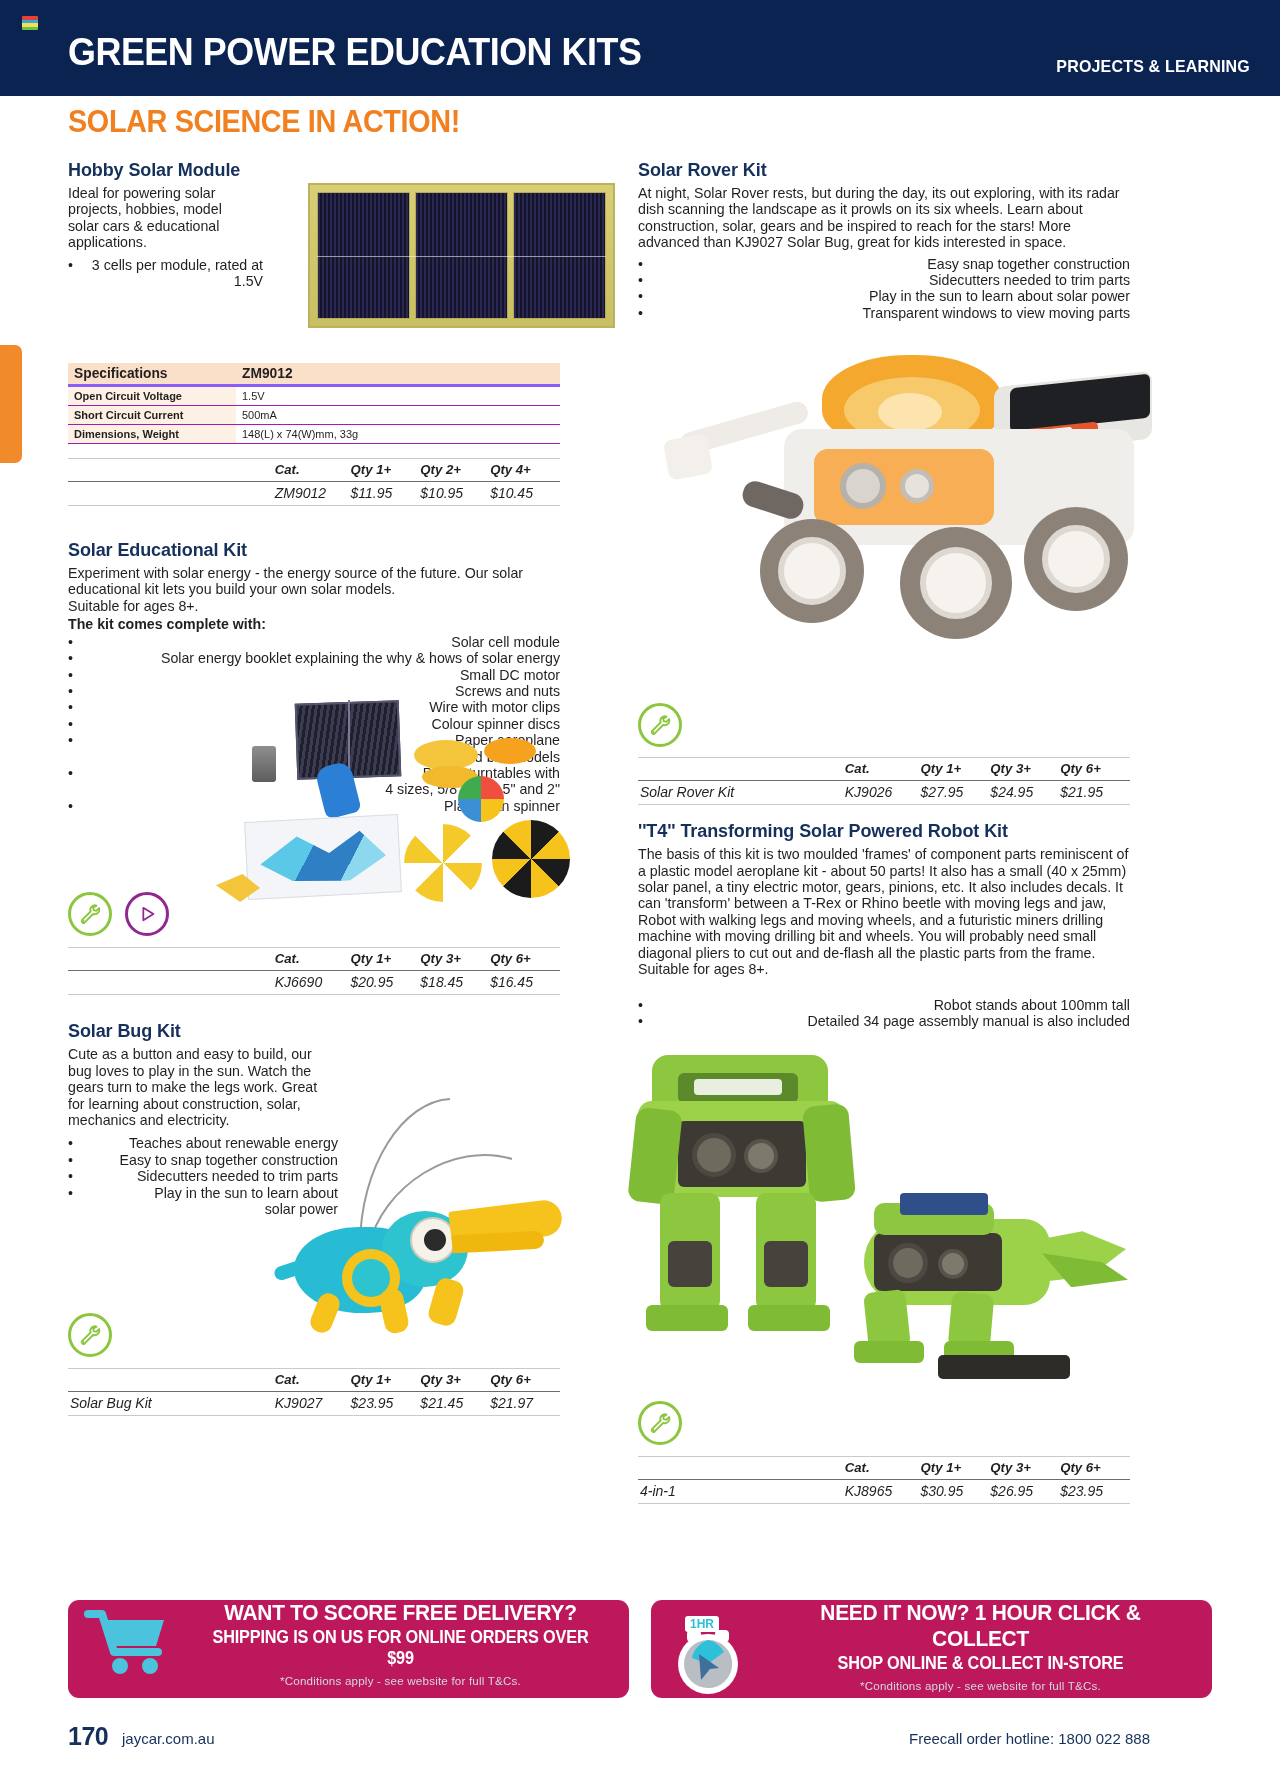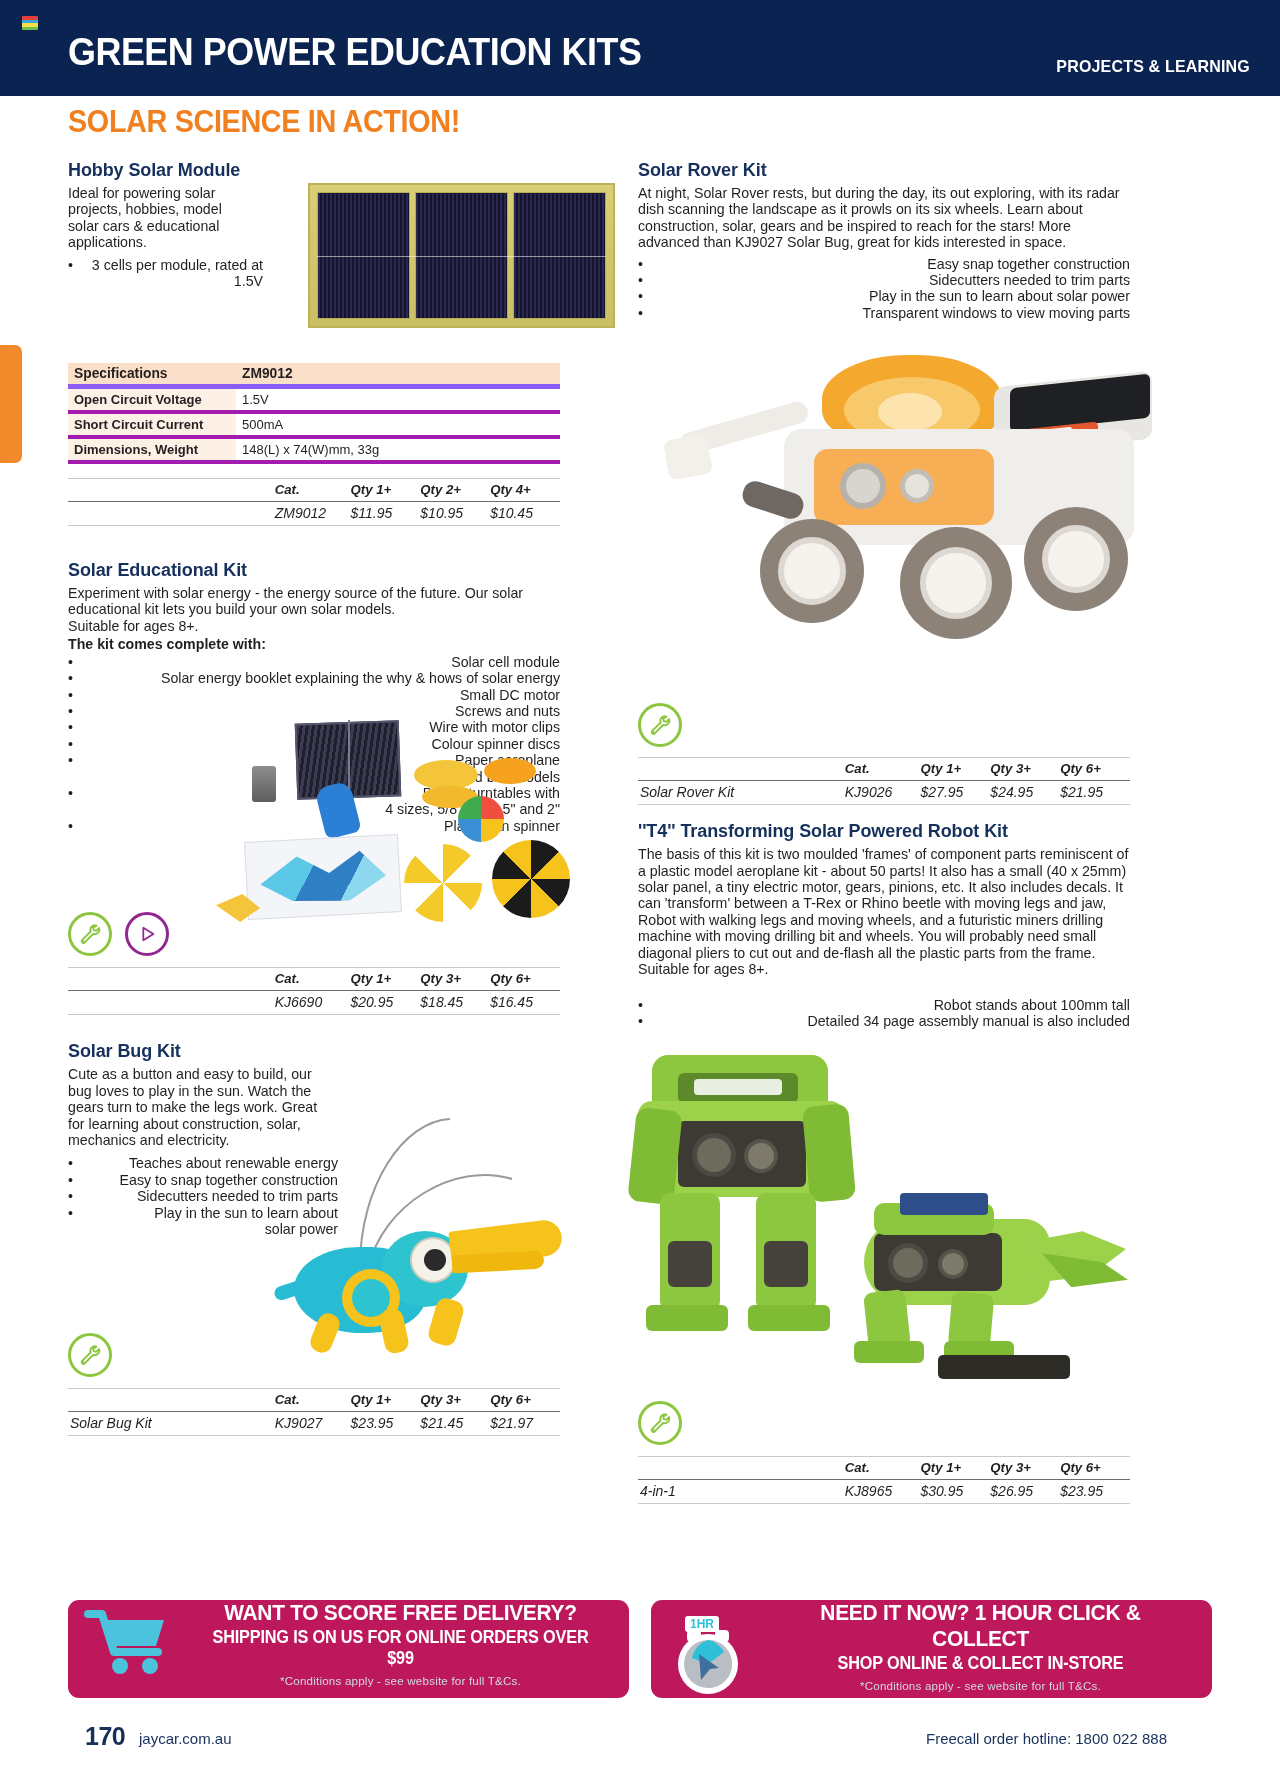--- a/index.html
+++ b/index.html
@@ -70,24 +70,24 @@
   }
   ul.feat li::before {
     content: "\2022"; position: absolute; left: 0; top: 0;
   }
   ul.feat li.cont { padding-left: 11px; }
   ul.feat li.cont::before { content: ""; }
 
   
   table.spec { border-collapse: collapse; width: 100%; }
   table.spec td {
-    font-size: 13px; padding: 3px 6px; vertical-align: middle;
-    border-bottom: 4px solid #a21caf;
-  }
-  table.spec tr.head td { background: #fbe0c9; font-weight: 700; font-size: 13.8px; border-bottom: 5px solid #8b5cf6; }
+    font-size: 11px; padding: 3px 6px; vertical-align: middle;
+    border-bottom: 1px solid #a21caf;
+  }
+  table.spec tr.head td { background: #fbe0c9; font-weight: 700; font-size: 13.8px; border-bottom: 3px solid #8b5cf6; }
   table.spec tr.head td.val { font-weight: 700; }
   table.spec td.lbl { width: 168px; background: #fdf0e4; font-weight: 700; color: #231f20; }
   table.spec tr:first-child td.lbl { background: #fbe0c9; }
 
   
   table.price { border-collapse: collapse; width: 100%; }
   table.price th, table.price td {
     font-size: 13.2px; padding: 3px 0 4px 0; text-align: left; font-style: italic;
   }
   table.price thead th { font-weight: 700; border-top: 1px solid #ccc9c6; border-bottom: 1px solid #6d6d6d; }
@@ -126,21 +126,21 @@
   .promo {
     flex: 1; height: 98px; background: #be185d; border-radius: 11px;
     display: flex; align-items: flex-start; padding: 0 14px; gap: 12px; overflow: hidden;
   }
   .promo-text { flex: 1; text-align: center; color: #fff; }
   .promo-l1 { font-size: 22.5px; font-weight: 700; letter-spacing: -0.3px; transform: scaleX(0.93); }
   .promo-l2 { font-size: 17.5px; font-weight: 700; letter-spacing: -0.2px; transform: scaleX(0.93); margin-top: 1px; }
   .promo-l3 { font-size: 11.6px; margin-top: 5px; color: #cfd9e6; letter-spacing: 0.2px; }
 
   
-  .footer { position: absolute; left: 0; top: 1722px; width: 1180px; height: 47px; margin-left: 17px; }
+  .footer { position: absolute; left: 0; top: 1722px; width: 1180px; height: 47px; }
   .pg-num { position: absolute; left: 68px; top: 0; font-size: 25px; font-weight: 700; color: #16305c; letter-spacing:-0.5px;}
   .pg-site { position: absolute; left: 122px; top: 8px; font-size: 15px; color: #16305c; }
   .pg-phone { position: absolute; right: 30px; top: 8px; font-size: 15px; color: #16305c; }
 </style>
 </head>
 <body>
 
 <div class="page">
 
   <div class="topbar">

